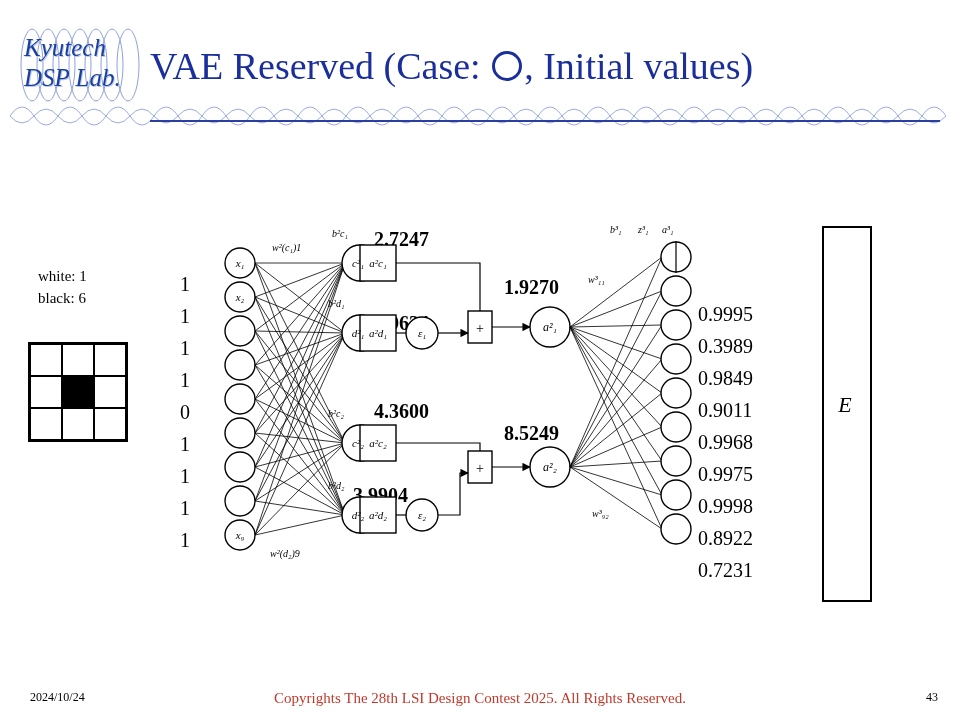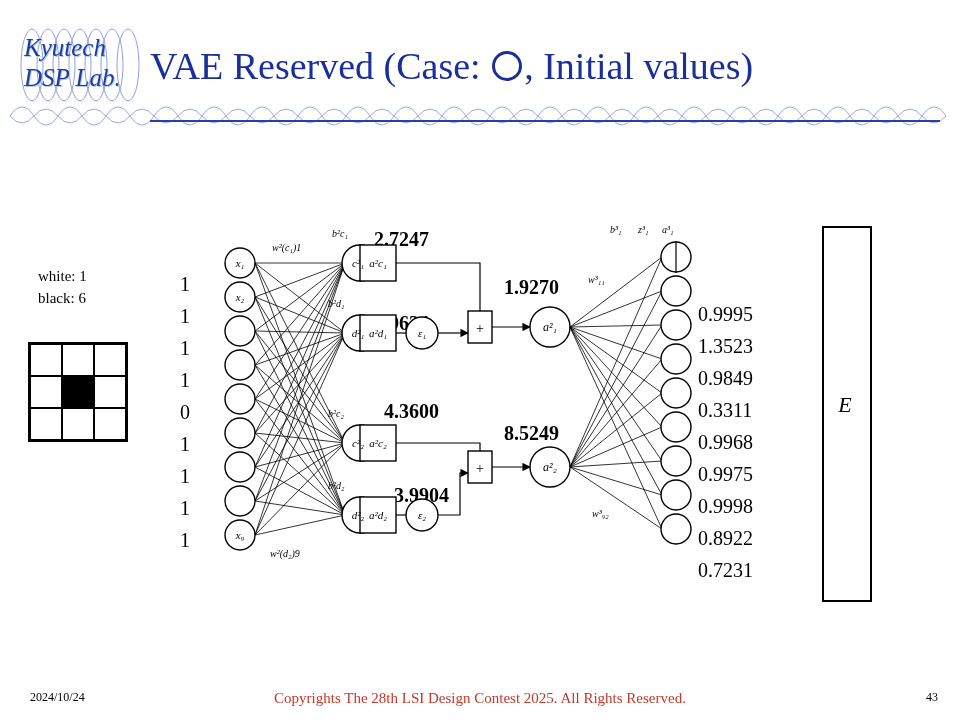--- a/index.html
+++ b/index.html
@@ -146,22 +146,22 @@
   <div>1</div>
   <div>0</div>
   <div>1</div>
   <div>1</div>
   <div>1</div>
   <div>1</div>
 </div>
 
 <div class="num" style="left:374px;top:228px;">2.7247</div>
 <div class="num" style="left:374px;top:312px;">2.9634</div>
-<div class="num" style="left:384px;top:400px;">4.3600</div>
-<div class="num" style="left:394px;top:484px;text-align:right;">3.9904</div>
+<div class="num" style="left:374px;top:400px;">4.3600</div>
+<div class="num" style="left:353px;top:484px;text-align:right;">3.9904</div>
 <div class="num" style="left:504px;top:276px;">1.9270</div>
 <div class="num" style="left:504px;top:422px;">8.5249</div>
 
 <svg id="net" viewBox="0 0 500 370">
   <defs>
     <marker id="ar" viewBox="0 0 10 10" refX="9" refY="5" markerWidth="7" markerHeight="7" orient="auto-start-reverse">
       <path d="M0,0 L10,5 L0,10 z" fill="#000"></path>
     </marker>
   </defs>
 
@@ -325,23 +325,23 @@
     <text x="400" y="18">b³₁</text>
     <text x="428" y="18">z³₁</text>
     <text x="452" y="18">a³₁</text>
     <text x="378" y="68">w³₁₁</text>
     <text x="382" y="302">w³₉₂</text>
   </g>
 </svg>
 
 <div id="outs">
   <div>0.9995</div>
-  <div>1.3523</div>
+  <div>0.3989</div>
   <div>0.9849</div>
-  <div>0.3311</div>
+  <div>0.9011</div>
   <div>0.9968</div>
   <div>0.9975</div>
   <div>0.9998</div>
   <div>0.8922</div>
   <div>0.7231</div>
 </div>
 
 <div id="ebox"></div>
 <div id="elabel">E</div>
 

